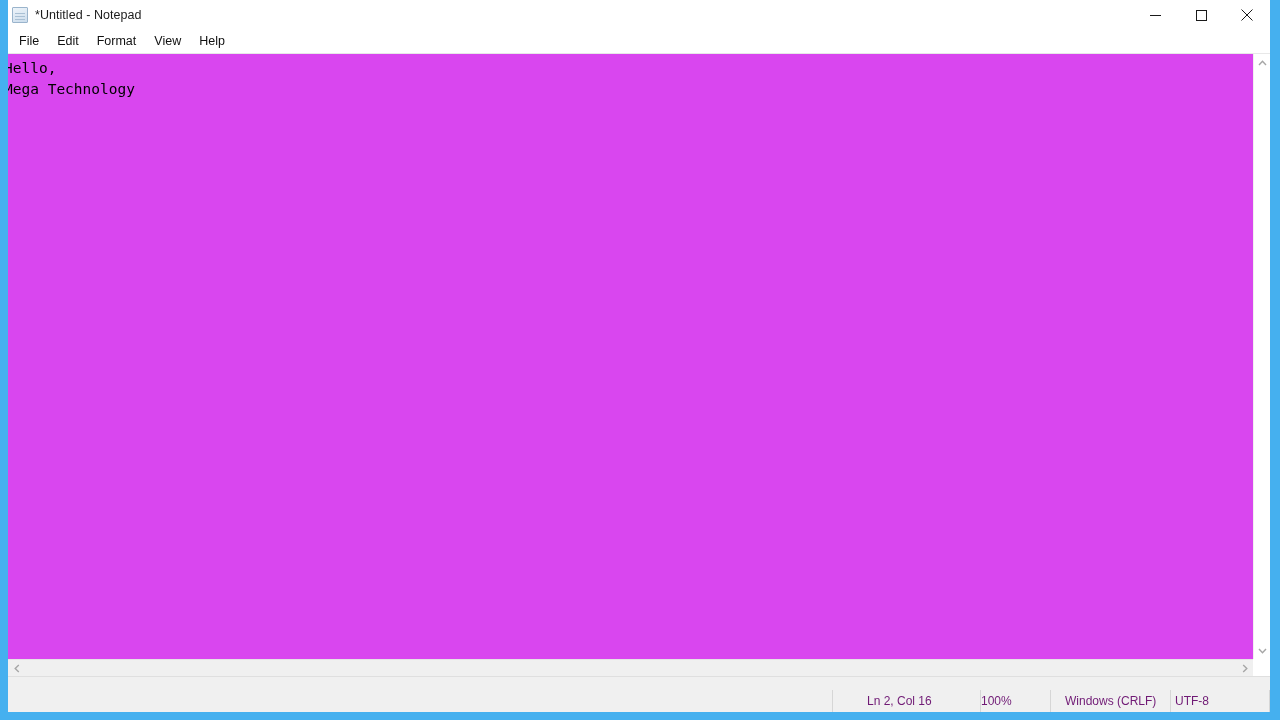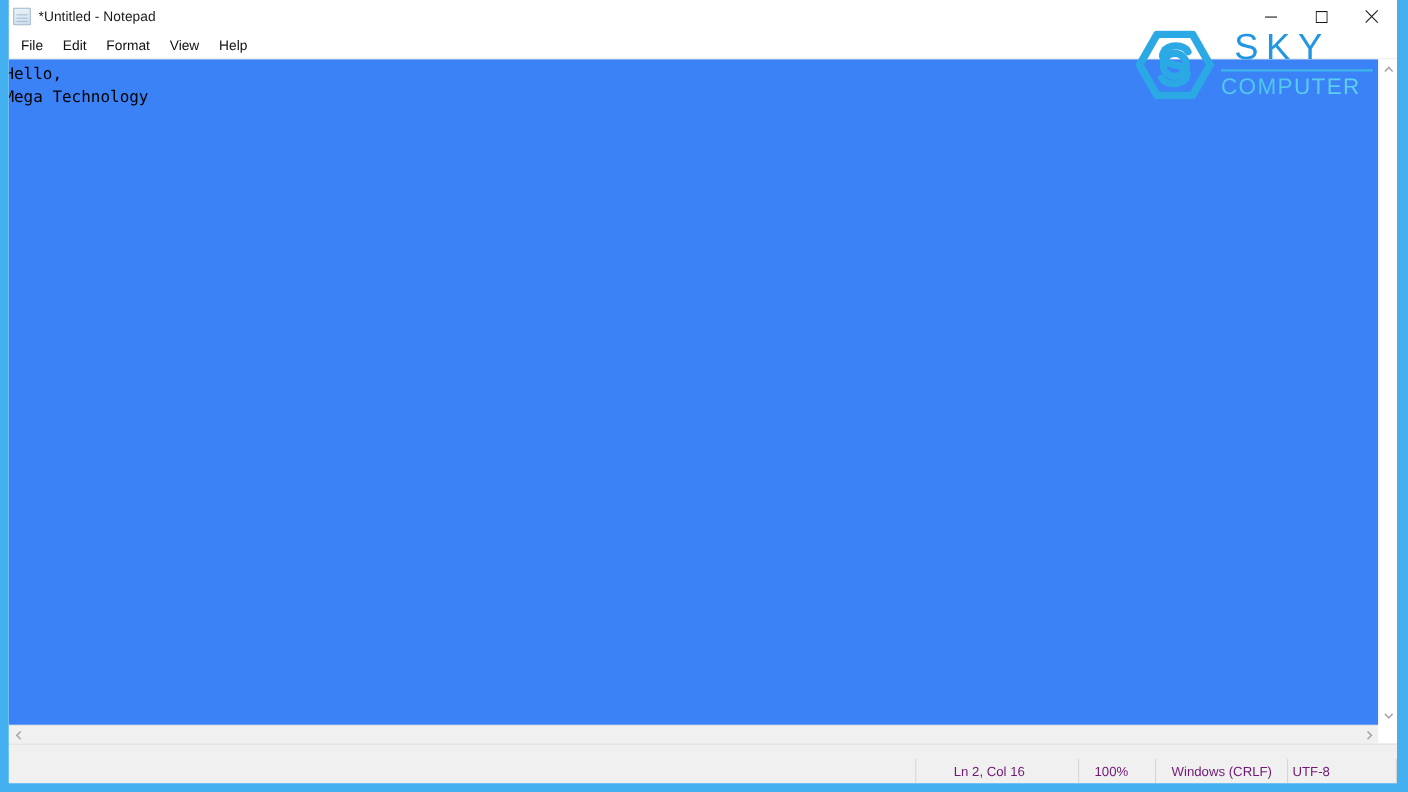--- a/index.html
+++ b/index.html
@@ -118,21 +118,21 @@
     background: #ffffff;
     border-top: 1px solid #e8e8e8;
     box-sizing: border-box;
   }
   #editor {
     position: absolute;
     left: 0; top: 0;
     right: 17px;
     bottom: 17px;
     overflow: hidden;
-    background: #3b82f6;
+    background: #d946ef;
   }
   #editor-text {
     position: absolute;
     left: -4px;
     top: 4px;
     font-family: "DejaVu Sans Mono", "Liberation Mono", monospace;
     font-size: 14.5px;
     line-height: 21px;
     color: #000000;
     white-space: pre;
@@ -219,21 +219,21 @@
     font-size: 12px;
     color: #701a75;
     white-space: nowrap;
     border-left: 1px solid #d6d6d6;
     height: 22px;
     display: flex;
     align-items: center;
     box-sizing: border-box;
   }
   #st-ln  { width: 148px; padding-left: 34px; }
-  #st-zoom{ width: 70px;  padding-left: 14px; }
+  #st-zoom{ width: 70px;  }
   #st-eol { width: 120px; padding-left: 14px; }
   #st-enc { width: 100px; padding-left: 4px; border-right: 1px solid #d6d6d6; }
 
   
   #logo {
     position: absolute;
     left: 1032px;
     top: 24px;
     width: 216px;
     height: 72px;
@@ -361,26 +361,14 @@
       <div id="status-inner">
         <div class="status-cell" id="st-ln">Ln 2, Col 16</div>
         <div class="status-cell" id="st-zoom">100%</div>
         <div class="status-cell" id="st-eol">Windows (CRLF)</div>
         <div class="status-cell" id="st-enc">UTF-8</div>
       </div>
     </div>
 
   </div>
 
-  <div id="logo">
-    <svg id="logo-mark" viewBox="0 0 72 62">
-      <path d="M20 3 L52 3 L68 31 L52 59 L20 59 L4 31 Z" fill="none" stroke="#2aa9e4" stroke-width="7" stroke-linejoin="round"></path>
-      <path d="M48 19 C44 12, 30 12, 26 19 C22 26, 30 30, 36 31 C43 32, 50 36, 46 43 C42 50, 28 50, 24 43" fill="none" stroke="#2aa9e4" stroke-width="6.5" stroke-linecap="round"></path>
-      <circle cx="36" cy="31" r="10.5" fill="none" stroke="#2aa9e4" stroke-width="6.5"></circle>
-    </svg>
-    <div id="logo-words">
-      <div id="logo-sky">SKY</div>
-      <div id="logo-rule"></div>
-      <div id="logo-computer">COMPUTER</div>
-    </div>
-  </div>
 
 </div>
 
 </body></html>

